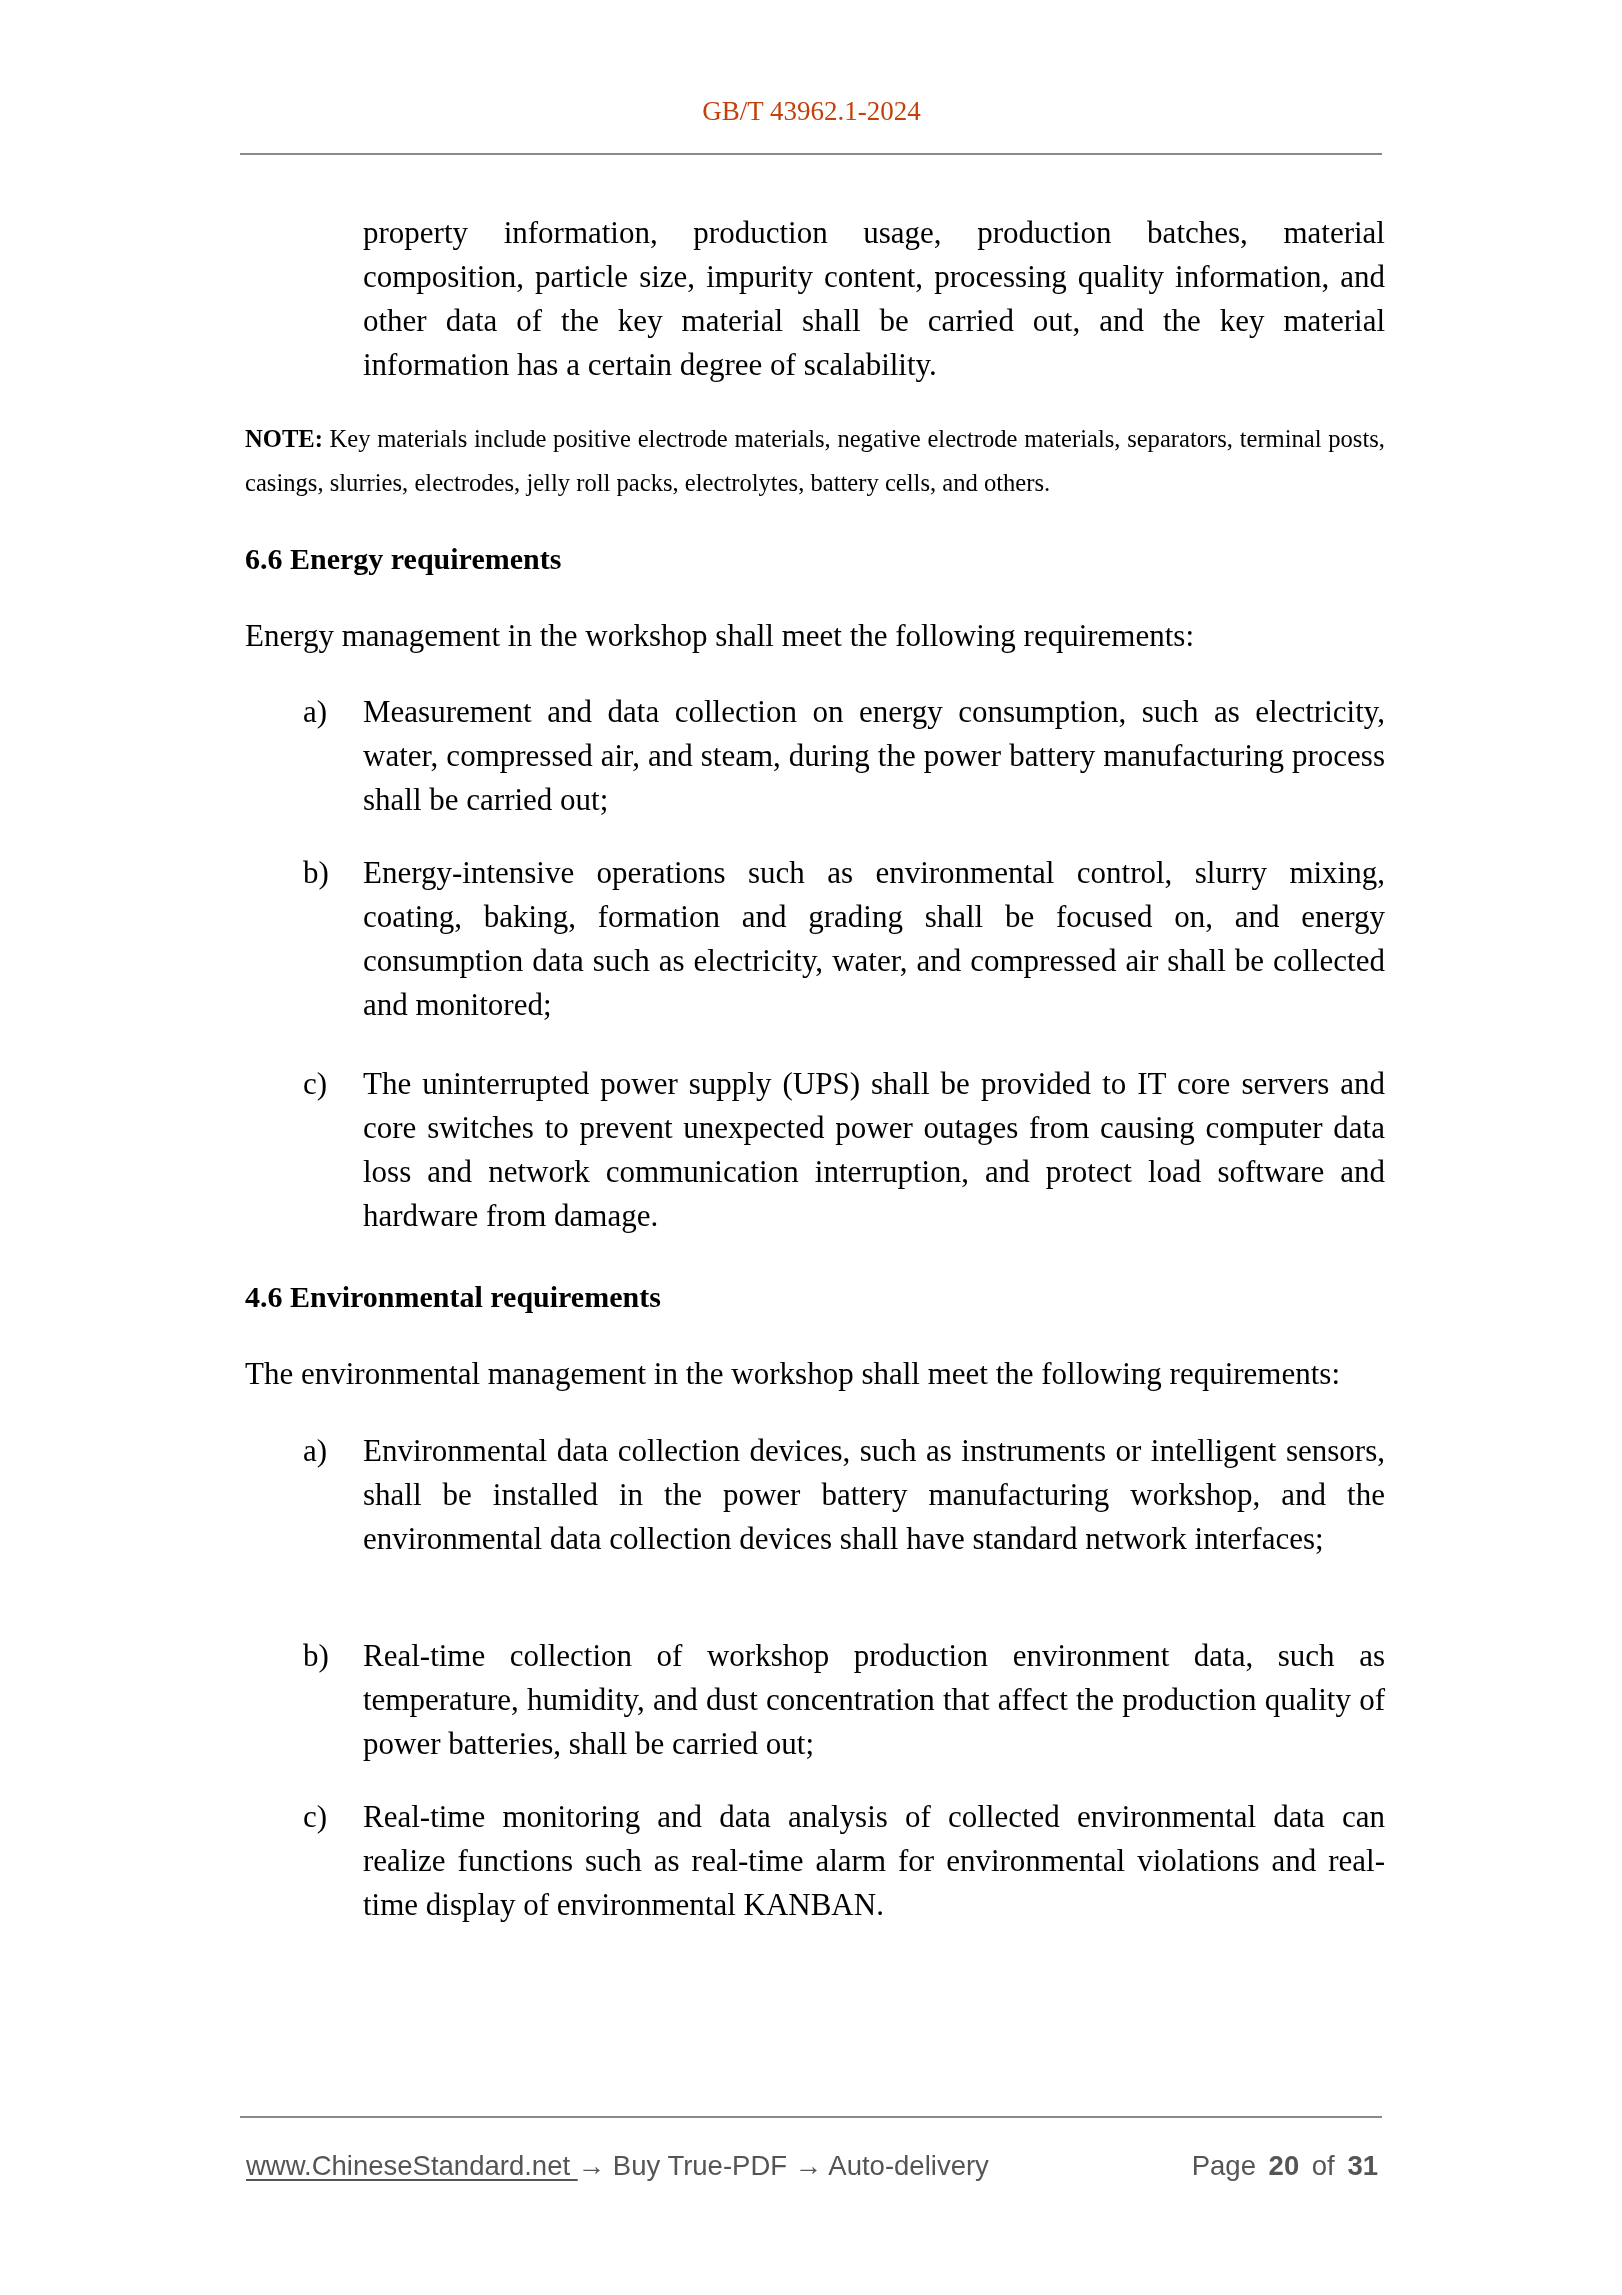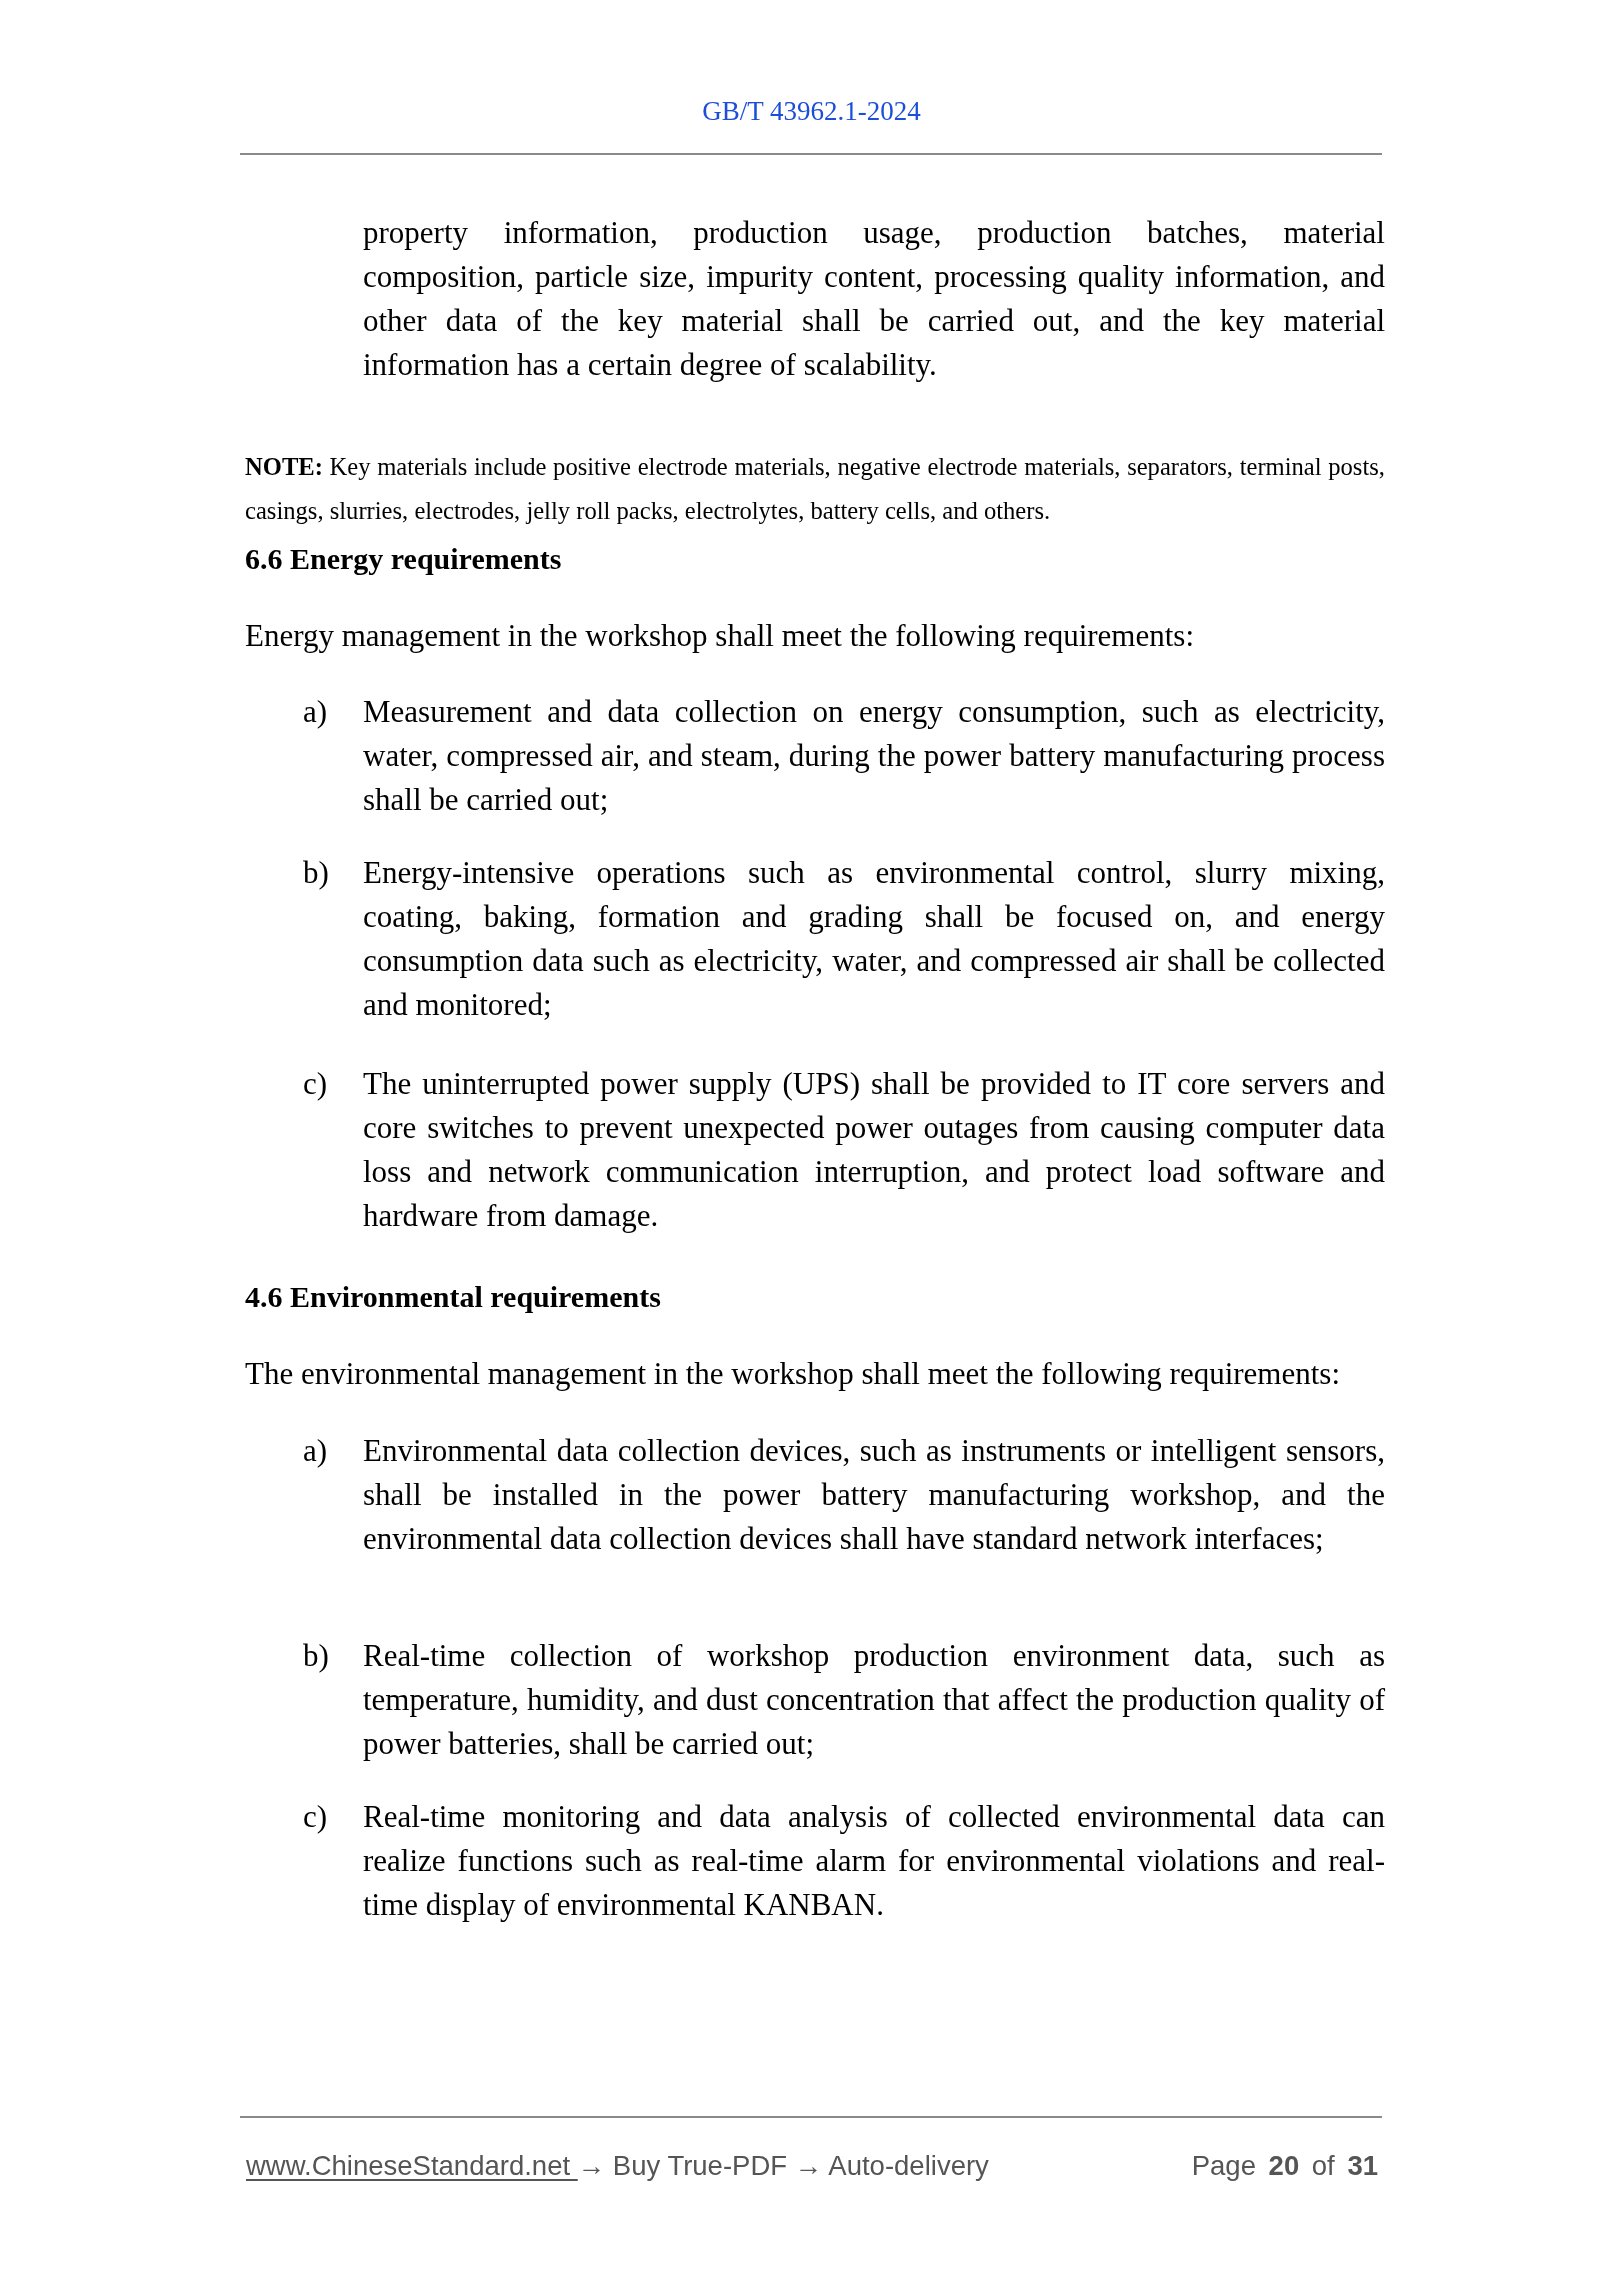--- a/index.html
+++ b/index.html
@@ -1,20 +1,20 @@
 <!DOCTYPE html>
 <html style="font-size:13.3px"><head>
 <meta charset="utf-8">
 <style>
   html, body { margin: 0; padding: 0; background: #ffffff; }
   body { width: 1623px; height: 2295px; position: relative; overflow: hidden;
          font-family: "Liberation Serif", "DejaVu Serif", serif; color: #000; }
   .abs { position: absolute; }
   .header-title { left: 0; width: 1623px; top: 95px; text-align: center;
-                  font-size: 27px; color: #1d4ed8; line-height: 33px; }
+                  font-size: 27px; color: #c2410c; line-height: 33px; }
   .rule { height: 1.7px; background: #8a8a8a; left: 240px; width: 1142px; }
   .para { font-size: 31px; line-height: 44px; text-align: justify; }
   .para.last-left { text-align-last: left; }
   .body-block { left: 363px; width: 1022px; }
   .note { left: 245px; width: 1140px; font-size: 24.6px; line-height: 44px; text-align: justify; }
   .note b { font-weight: bold; }
   .heading { left: 245px; font-size: 30px; font-weight: bold; line-height: 37px; }
   .intro { left: 245px; font-size: 31px; line-height: 37px; white-space: nowrap; }
   .item { left: 303px; width: 1082px; }
   .item .lbl { position: absolute; left: 0; top: 0; font-size: 31px; line-height: 44px; }
@@ -28,21 +28,21 @@
   .footer-right b { font-weight: bold; }
 </style>
 </head>
 <body>
 
 <div class="abs header-title">GB/T 43962.1-2024</div>
 <div class="abs rule" style="top:153px;"></div>
 
 <div class="abs para last-left body-block" style="top:211px;">property information, production usage, production batches, material composition, particle size, impurity content, processing quality information, and other data of the key material shall be carried out, and the key material information has a certain degree of scalability.</div>
 
-<div class="abs note last-left" style="top:417px; text-align-last:left;margin-top:28px;">
+<div class="abs note last-left" style="top:417px; text-align-last:left;">
   <b>NOTE:</b>
   <span>Key materials include positive electrode materials, negative electrode materials, separators, terminal posts, casings, slurries, electrodes, jelly roll packs, electrolytes, battery cells, and others.</span>
 </div>
 
 <div class="abs heading" style="top:540px;">6.6 Energy requirements</div>
 <div class="abs intro" style="top:617px;">Energy management in the workshop shall meet the following requirements:</div>
 
 <div class="abs item" style="top:690px;">
   <span class="lbl">a)</span>
   <div class="txt" style="text-align-last:left;">Measurement and data collection on energy consumption, such as electricity, water, compressed air, and steam, during the power battery manufacturing process shall be carried out;</div>

